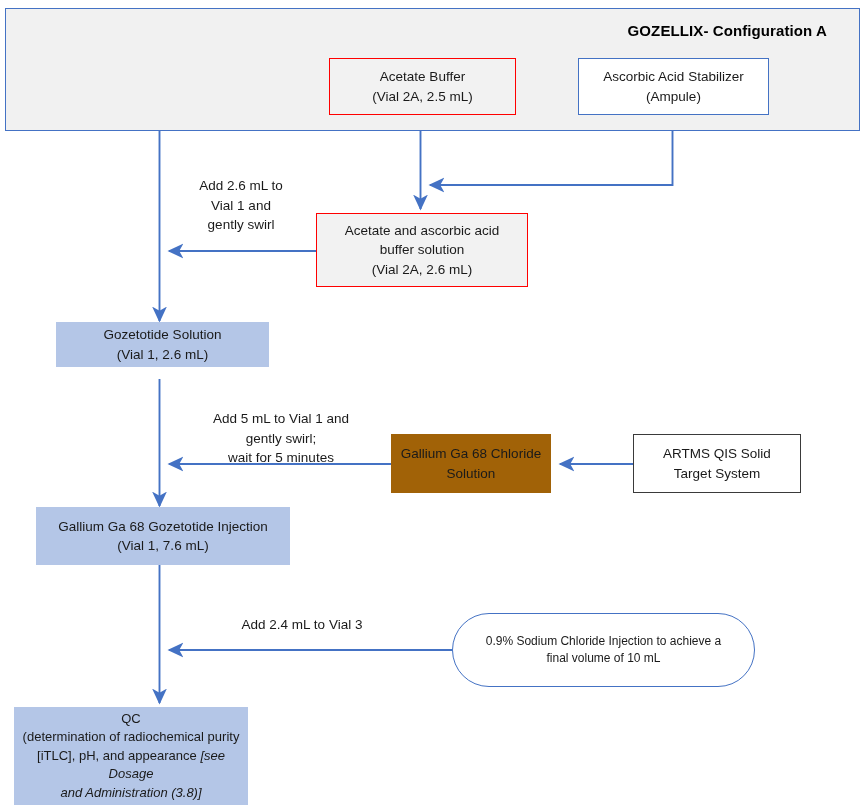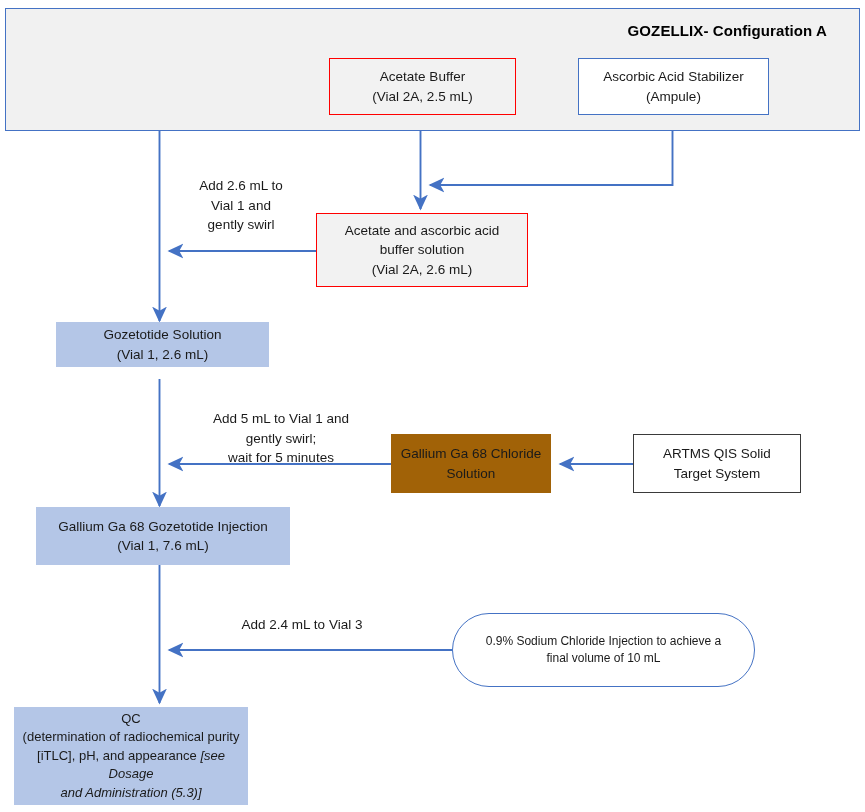--- a/index.html
+++ b/index.html
@@ -166,21 +166,21 @@
 
   <div class="node stadium" style="left:452px; top:613px; width:303px; height:74px;">
     <span class="inner">0.9% Sodium Chloride Injection to achieve a<br>final volume of 10 mL</span>
   </div>
 
   <div class="node fill-blue" style="left:14px; top:707px; width:234px; height:98px; font-size:13px;">
     <span class="inner">
       <span>QC</span><br>
       <span>(determination of radiochemical purity</span><br>
       <span>[iTLC], pH, and appearance </span><span class="qc-italic">[see Dosage</span><br>
-      <span class="qc-italic">and Administration (5.3)]</span>
+      <span class="qc-italic">and Administration (3.8)]</span>
     </span>
   </div>
 
 
   <div class="edge-label" style="left:176px; top:176px; width:130px;">Add 2.6 mL to<br>Vial 1 and<br>gently swirl</div>
 
   <div class="edge-label" style="left:183px; top:409px; width:196px;">Add 5 mL to Vial 1 and<br>gently swirl;<br>wait for 5 minutes</div>
 
   <div class="edge-label" style="left:196px; top:615px; width:212px;">Add 2.4 mL to Vial 3</div>
 

